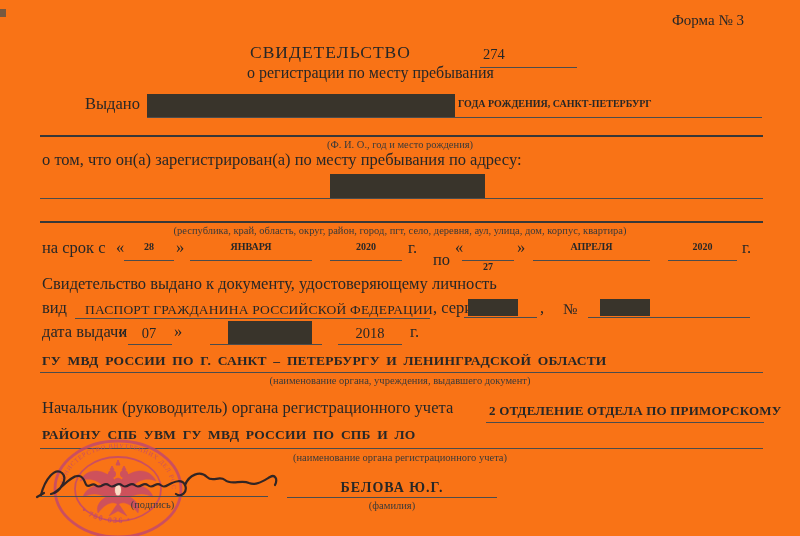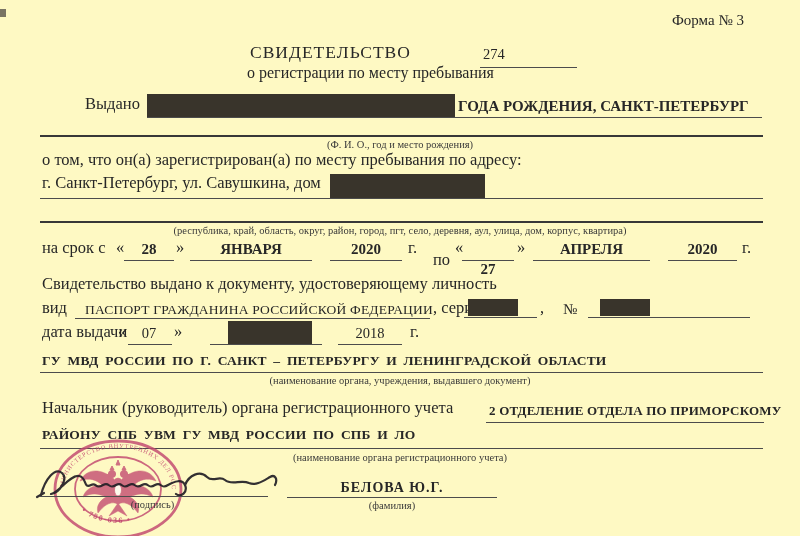--- a/index.html
+++ b/index.html
@@ -1,27 +1,27 @@
 <!DOCTYPE html>
 <html><head>
 <meta charset="utf-8">
 <style>
   html,body{margin:0;padding:0;background:#e8e6e2;}
   .page{
     position:relative;width:800px;height:536px;margin:0 auto;
-    background:#fef9c3;overflow:hidden;color:#272727;
+    background:#f97316;overflow:hidden;color:#272727;
     font-family:"Liberation Serif","DejaVu Serif",serif;
   }
   .abs{position:absolute;}
   .t{font-size:16.5px;line-height:1.15;white-space:nowrap;}
   .t15{font-size:15px;white-space:nowrap;}
   .title{font-size:17.5px;letter-spacing:1px;white-space:nowrap;}
   .sub{font-size:16px;white-space:nowrap;}
   .num{font-size:14.5px;white-space:nowrap;}
-  .bcaps{font-size:15px;font-weight:700;white-space:nowrap;}
+  .bcaps{font-size:10px;font-weight:700;white-space:nowrap;}
   .vcaps{font-size:13.5px;font-weight:400;white-space:nowrap;letter-spacing:.2px;}
   .ocaps{font-size:13.5px;font-weight:600;word-spacing:3px;white-space:nowrap;letter-spacing:.2px;}
   .o2caps{font-size:13px;font-weight:600;white-space:nowrap;letter-spacing:.2px;}
   .cap{font-size:10.5px;color:#3a3a3a;text-align:center;white-space:nowrap;}
   .ctr{text-align:center;}
   .line{height:1px;background:#4c4c4c;}
   .rule{height:2px;background:#383838;}
   .redact{background:#39342b;}
   .sig-svg{z-index:3;}
   .stamp-svg{z-index:2;}
@@ -41,21 +41,20 @@
   <div class="abs sub ctr" style="left:247px;top:64px;width:200px;">о регистрации по месту пребывания</div>
 
   <div class="abs t" style="left:85px;top:95px;">Выдано</div>
   <div class="abs redact" style="left:147px;top:94px;width:308px;height:23px;"></div>
   <div class="abs bcaps" style="left:458px;top:98px;">ГОДА РОЖДЕНИЯ, САНКТ-ПЕТЕРБУРГ</div>
   <div class="abs line" style="left:147px;top:117px;width:615px;"></div>
   <div class="abs rule" style="left:40px;top:135px;width:723px;"></div>
   <div class="abs t" style="left:42px;top:151px;">о том, что он(а) зарегистрирован(а) по месту пребывания по адресу:</div>
 
   <div class="abs cap" style="left:280px;top:139px;width:240px;">(Ф. И. О., год и место рождения)</div>
-  <div class="abs t" style="left:42px;top:174px;">г. Санкт-Петербург, ул. Савушкина, дом</div>
   <div class="abs redact" style="left:330px;top:174px;width:155px;height:24px;"></div>
   <div class="abs line" style="left:40px;top:198px;width:723px;"></div>
   <div class="abs rule" style="left:40px;top:221px;width:723px;"></div>
   <div class="abs cap" style="left:100px;top:225px;width:600px;">(республика, край, область, округ, район, город, пгт, село, деревня, аул, улица, дом, корпус, квартира)</div>
 
   <div class="abs t" style="left:42px;top:239px;">на срок с</div>
   <div class="abs t" style="left:116px;top:239px;">«</div>
   <div class="abs bcaps ctr" style="left:125px;top:241px;width:48px;">28</div>
   <div class="abs line" style="left:124px;top:260px;width:50px;"></div>
   <div class="abs t" style="left:176px;top:239px;">»</div>

